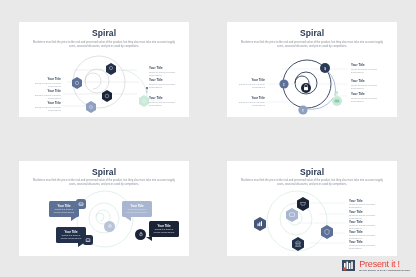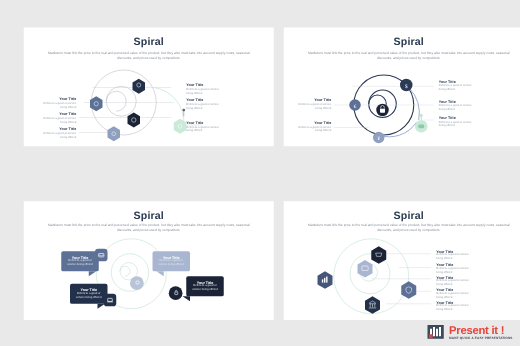--- a/index.html
+++ b/index.html
@@ -12,21 +12,21 @@
   .grid {
     width: 416px; height: 277px;
     display: grid;
     grid-template-columns: 1fr 1fr;
     grid-template-rows: 1fr 1fr;
   }
   .cell { position: relative; }
   .slide {
     position: absolute;
     left: 19px; top: 22px;
-    width: 200px; height: 95px;
+    width: 170px; height: 95px;
     background: #ffffff;
   }
   .slide-title {
     text-align: center;
     font-weight: bold;
     font-size: 8.5px;
     color: #2b3a52;
     margin-top: 6px;
     letter-spacing: .1px;
   }
@@ -49,21 +49,21 @@
   .lbl.r { text-align: left; }
   .lbl.l { text-align: right; }
   
   .bub { position: absolute; border-radius: 1.5px; padding: 3px 3.5px; width: 30px; }
   .bub .t { font-size: 2.9px; font-weight: bold; color: #ffffff; text-align: center; }
   .bub .b { font-size: 2.2px; line-height: 1.45; color: #dfe4ec; text-align: center; margin-top: .6px; }
   .tail { position: absolute; width: 0; height: 0; }
   .badge { position: absolute; border-radius: 2.5px; display: flex; align-items: center; justify-content: center; }
   .logo { position: absolute; right: 6px; bottom: 4px; display: flex; align-items: center; gap: 2px; }
   .logo-txt { display: flex; flex-direction: column; line-height: 1; }
-  .logo-main { font-size: 9px; font-weight: bold; color: #e8413a; letter-spacing: -.2px; }
+  .logo-main { font-size: 9px; font-weight: normal; color: #e8413a; letter-spacing: -.2px; }
   .logo-sub { font-size: 2.5px; font-weight: bold; color: #4a4f58; letter-spacing: .1px; margin-top: .8px; }
 </style>
 </head>
 <body>
 
 <div class="grid">
 
   <div class="cell">
     <div class="slide">
       <div class="slide-title">Spiral</div>

